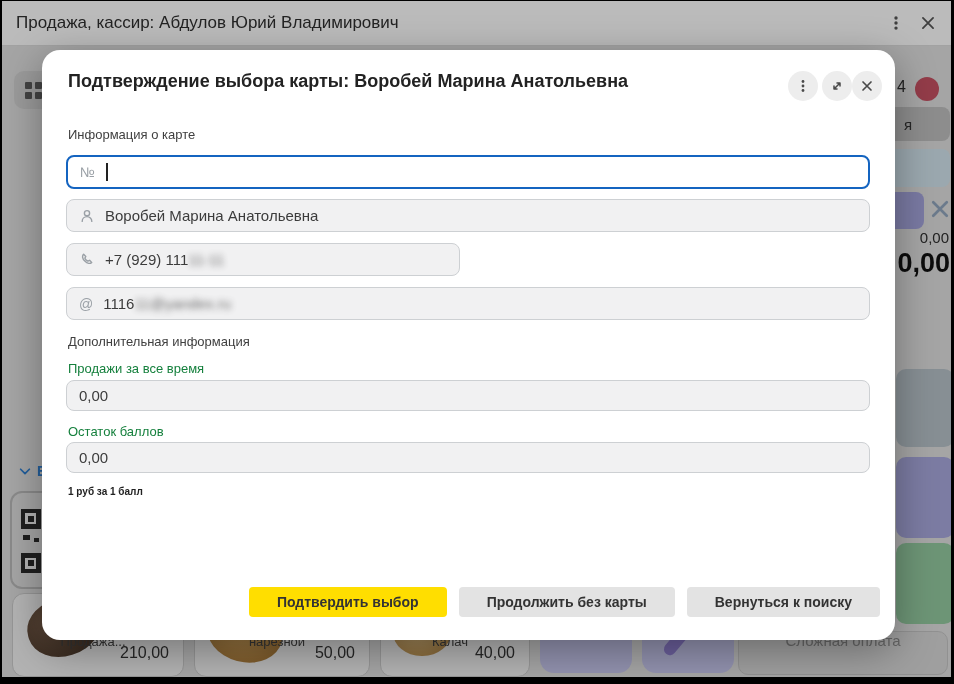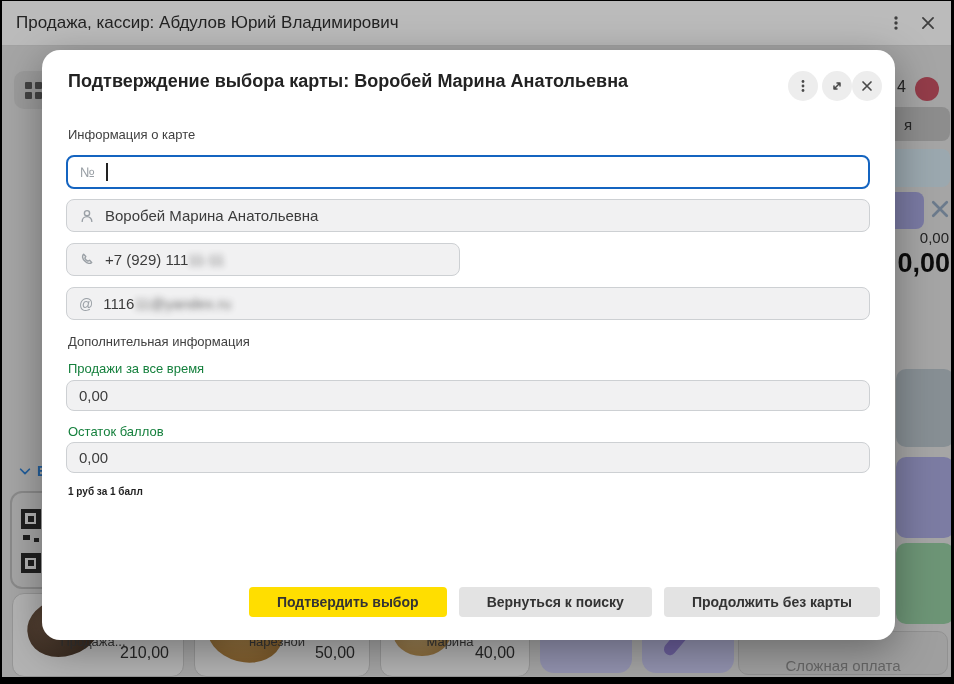--- a/index.html
+++ b/index.html
@@ -36,21 +36,21 @@
   .qrtile svg{position:absolute;left:9px;top:12px}
   .ptile{position:absolute;top:592px;height:84px;background:#efefef;border:1px solid #c8c8c8;border-radius:12px}
   .ptile .pname{position:absolute;left:0;right:10px;top:40px;text-align:center;font-size:13px;color:#444;white-space:nowrap;overflow:hidden}
   .ptile .pprice{position:absolute;right:14px;bottom:14px;font-size:16px;color:#333}
   .bread{position:absolute;border-radius:48% 52% 50% 50%}
   .bread.dark{left:14px;top:4px;width:74px;height:58px;background:radial-gradient(ellipse at 38% 32%,#7a5f4b,#4e3b2d 75%);transform:rotate(-18deg)}
   .bread.gold{left:12px;top:8px;width:76px;height:60px;background:radial-gradient(ellipse at 40% 30%,#e0b36b,#a87a3a 78%);transform:rotate(14deg)}
   .bread.light{left:12px;top:14px;width:58px;height:48px;background:radial-gradient(ellipse at 42% 35%,#e6c98f,#b98f4f 78%)}
   .paytile{position:absolute;top:592px;width:92px;height:80px;border-radius:14px;background:#c3c3ea;overflow:hidden}
   .paytile .mark{position:absolute;left:38px;top:6px;width:12px;height:62px;background:#8f7fd0;transform:rotate(40deg);border-radius:6px}
-  .complexbtn{position:absolute;left:736px;top:630px;width:210px;height:44px;border-radius:10px;background:#d4d4d4;color:#8a8a8a;font-size:15px;display:flex;align-items:flex-end;justify-content:center;border:1px solid #c2c2c2}
+  .complexbtn{position:absolute;left:736px;top:630px;width:210px;height:44px;border-radius:10px;background:#d4d4d4;color:#8a8a8a;font-size:15px;display:flex;align-items:flex-start;justify-content:center;border:1px solid #c2c2c2}
   .dim{position:absolute;left:2px;top:1px;right:3px;bottom:7px;background:rgba(0,0,0,0.25);z-index:5;pointer-events:none}
   
   .modal{position:absolute;left:42px;top:50px;width:853px;height:590px;background:#fff;border-radius:18px;box-shadow:0 10px 40px rgba(0,0,0,.35);z-index:6}
   .mtitle{position:absolute;left:26px;top:21px;font-size:18px;font-weight:700;color:#222}
   .cbtn{position:absolute;top:21px;width:30px;height:30px;border-radius:50%;background:#ededed;display:flex;align-items:center;justify-content:center;color:#4a4a4a;cursor:pointer}
   .lbl{position:absolute;font-size:13px;color:#3f3f3f}
   .lbl.muted{color:#15803d}
   .inp{position:absolute;display:flex;align-items:center;background:#f1f1f2;border:1px solid #cdd0d3;border-radius:8px;padding:0 12px;font-size:15px;color:#3c3c3c;height:33px}
   .inp .ic{color:#9aa0a6;margin-right:10px;display:flex;align-items:center;font-size:14px}
   .inp.focused{background:#fff;border:2px solid var(--accent-blue);height:34px}
@@ -153,21 +153,21 @@
       <span class="pname">Продажа...</span>
       <span class="pprice">210,00</span>
     </div>
     <div class="ptile" style="left:192px;width:176px">
       <span class="bread gold"></span>
       <span class="pname">нарезной</span>
       <span class="pprice">50,00</span>
     </div>
     <div class="ptile" style="left:378px;width:150px">
       <span class="bread light"></span>
-      <span class="pname">Марина</span>
+      <span class="pname">Калач</span>
       <span class="pprice">40,00</span>
     </div>
 
     <div class="paytile" style="left:538px"></div>
     <div class="paytile" style="left:640px">
         <span class="mark"></span>
       </div>
 
     <div class="complexbtn">
       <span>Сложная оплата</span>
@@ -241,18 +241,18 @@
 
     <div class="lbl muted" style="left:26px;top:374px">Остаток баллов</div>
     <div class="inp" style="left:24px;top:392px;width:804px;height:31px">
       <span>0,00</span>
     </div>
 
     <div class="rate">1 руб за 1 балл</div>
 
     <div class="btnrow">
       <button class="btn yellow">Подтвердить выбор</button>
+      <button class="btn gray">Продолжить без карты</button>
       <button class="btn gray">Вернуться к поиску</button>
-      <button class="btn gray">Продолжить без карты</button>
     </div>
 
   </div>
 </div>
 
 </body></html>

